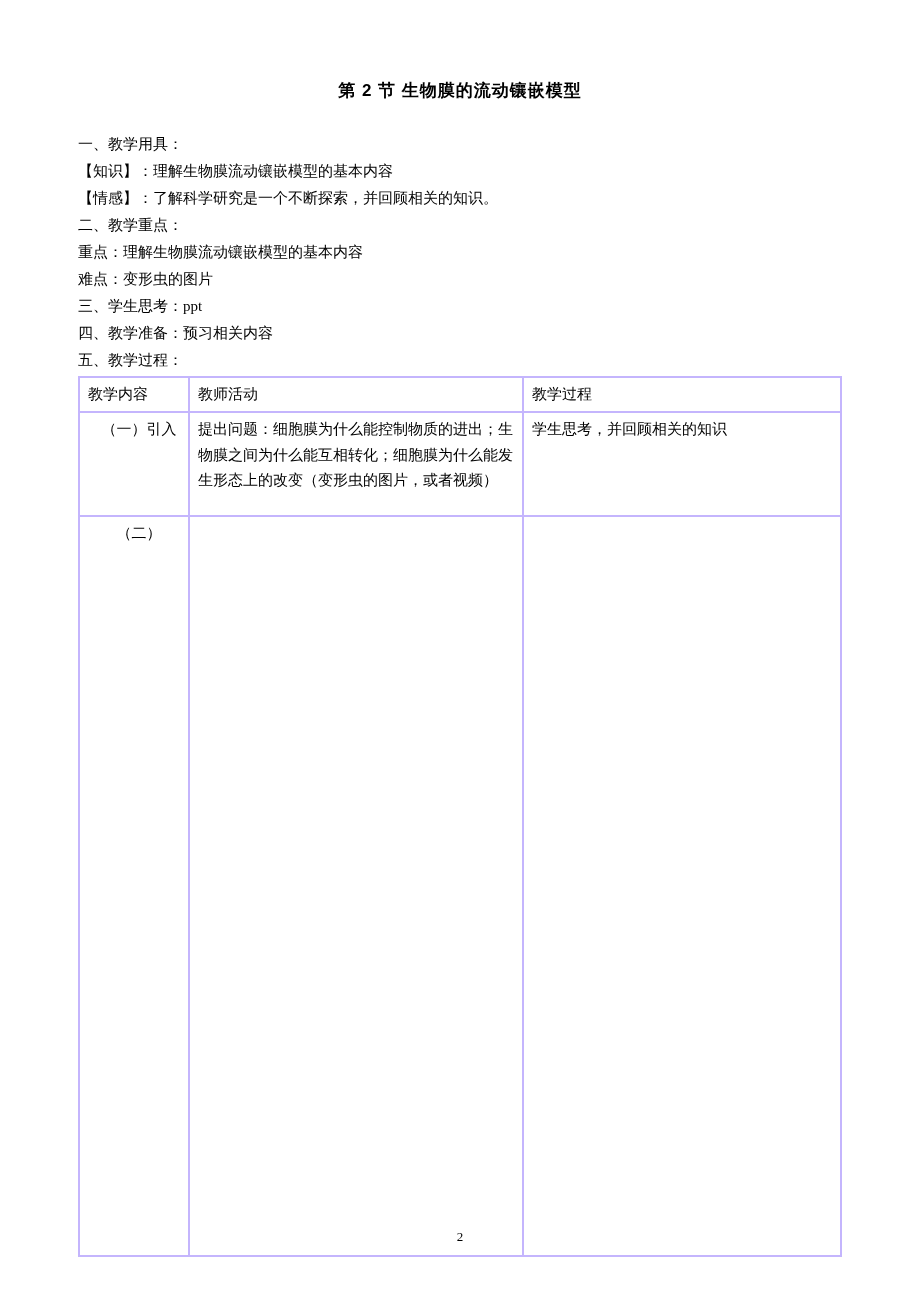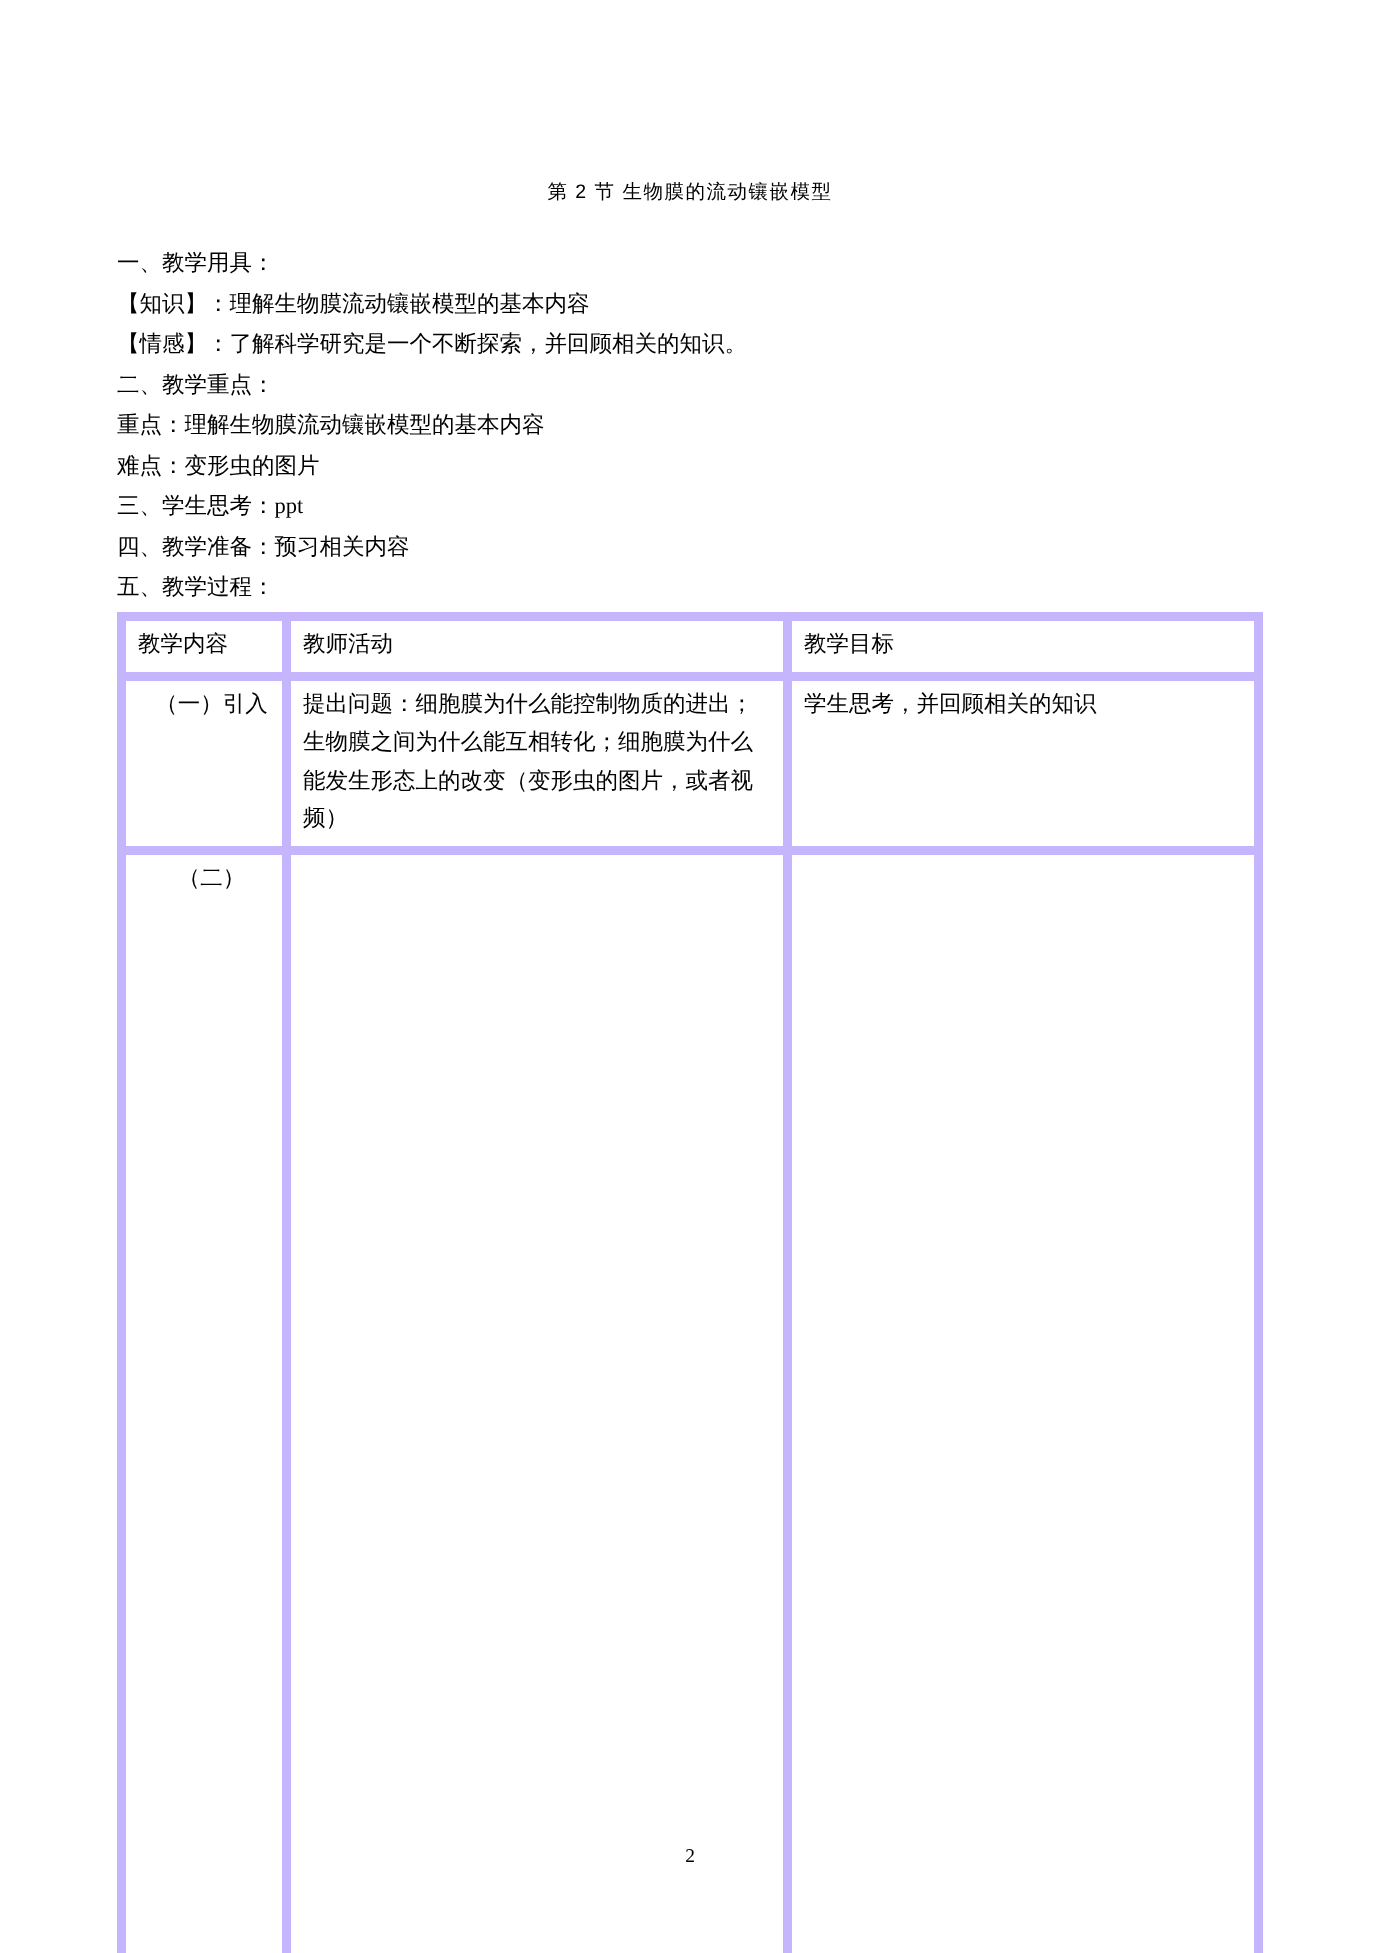--- a/index.html
+++ b/index.html
@@ -14,40 +14,39 @@
       line-height: 1.8;
       color: #000;
       width: 920px;
       height: 1302px;
       padding: 76px 78px 40px 78px;
       position: relative;
     }
     .title {
       text-align: center;
       font-family: "SimHei", "黑体", sans-serif;
-      font-weight: normal;
-      font-size: 13px;
+      font-weight: bold;
+      font-size: 17px;
       margin-bottom: 24px;
       letter-spacing: 1px;
-      margin-top: 40px;
     }
     .section-line {
       margin-bottom: 0;
     }
     .bracket-line {
       margin-bottom: 0;
     }
     table {
       border-collapse: collapse;
       width: 100%;
       margin-top: 2px;
       table-layout: fixed;
     }
     td {
-      border: 6px solid #c4b5fd;
+      border: 2px solid #c4b5fd;
       padding: 4px 8px;
       vertical-align: top;
       font-size: 15px;
       line-height: 1.7;
     }
     col.c1 { width: 110px; }
     col.c2 { width: 334px; }
     col.c3 { width: auto; }
     .row-header td {
       height: 28px;
@@ -90,21 +89,21 @@
 <table>
   <colgroup>
     <col class="c1">
     <col class="c2">
     <col class="c3">
   </colgroup>
   <tbody>
       <tr class="row-header">
     <td>教学内容</td>
     <td>教师活动</td>
-    <td>教学目标</td>
+    <td>教学过程</td>
   </tr>
   <tr class="row-intro">
     <td class="center-cell">（一）引入</td>
     <td>提出问题：细胞膜为什么能控制物质的进出；生物膜之间为什么能互相转化；细胞膜为什么能发生形态上的改变（变形虫的图片，或者视频）</td>
     <td>学生思考，并回顾相关的知识</td>
   </tr>
   <tr class="row-big">
     <td class="center-cell">（二）</td>
     <td></td>
     <td></td>

